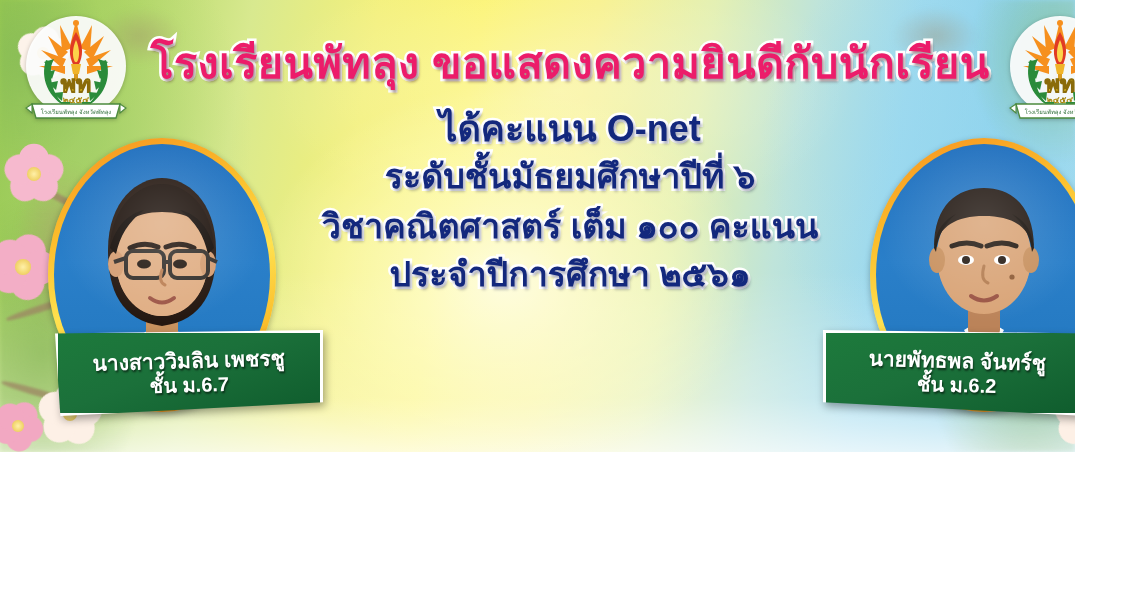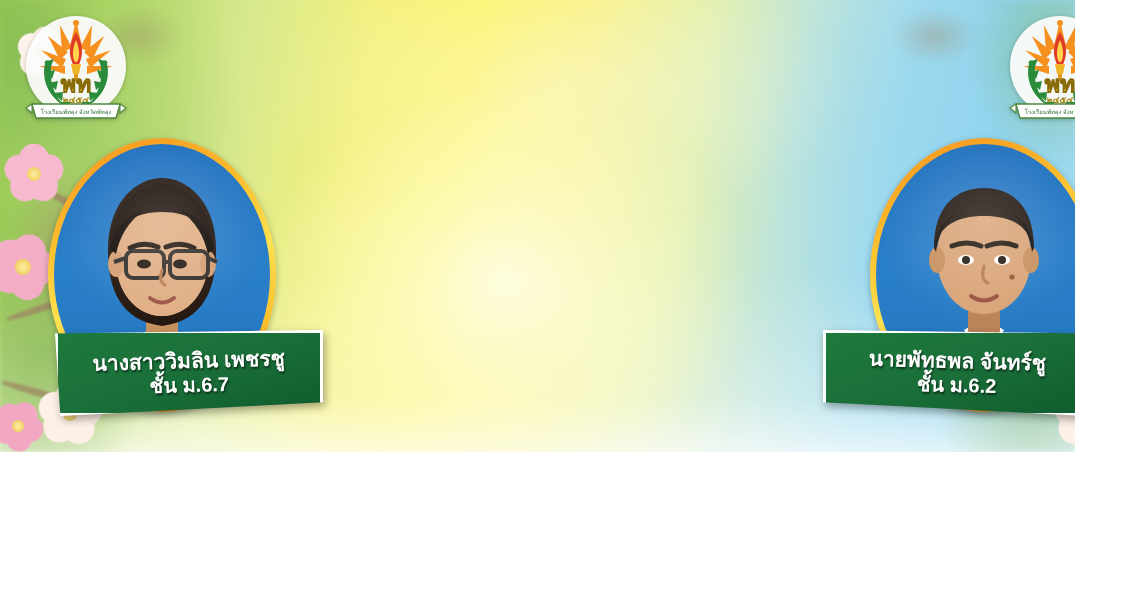--- a/index.html
+++ b/index.html
@@ -454,20 +454,27 @@
         <circle cx="90" cy="116" r="4" fill="#241a13"></circle>
         <circle cx="126" cy="116" r="4" fill="#241a13"></circle>
 
         <path d="M108 122 q-4 14 4 17" stroke="#b37c50" stroke-width="3" fill="none" stroke-linecap="round"></path>
         <path d="M95 152 q13 9 26 0" stroke="#9a5343" stroke-width="4" fill="none" stroke-linecap="round"></path>
         <circle cx="136" cy="133" r="2.6" fill="#8d5b36"></circle>
       </svg>
     </div>
   </div>
 
+  <div id="headline">
+    <div class="t-line" id="title-main">โรงเรียนพัทลุง ขอแสดงความยินดีกับนักเรียน</div>
+    <div class="t-line t-blue" id="line-onet">ได้คะแนน O-net</div>
+    <div class="t-line t-blue" id="line-grade">ระดับชั้นมัธยมศึกษาปีที่ ๖</div>
+    <div class="t-line t-blue" id="line-subject">วิชาคณิตศาสตร์ เต็ม ๑๐๐ คะแนน</div>
+    <div class="t-line t-blue" id="line-year">ประจำปีการศึกษา ๒๕๖๑</div>
+  </div>
 
   <div class="namebox" id="name-left">
     <div class="nb-shape"></div>
     <div class="nb-text">
       <span class="nb-name">นางสาววิมลิน  เพชรชู</span>
       <span class="nb-class">ชั้น  ม.6.7</span>
     </div>
   </div>
 
   <div class="namebox" id="name-right">

